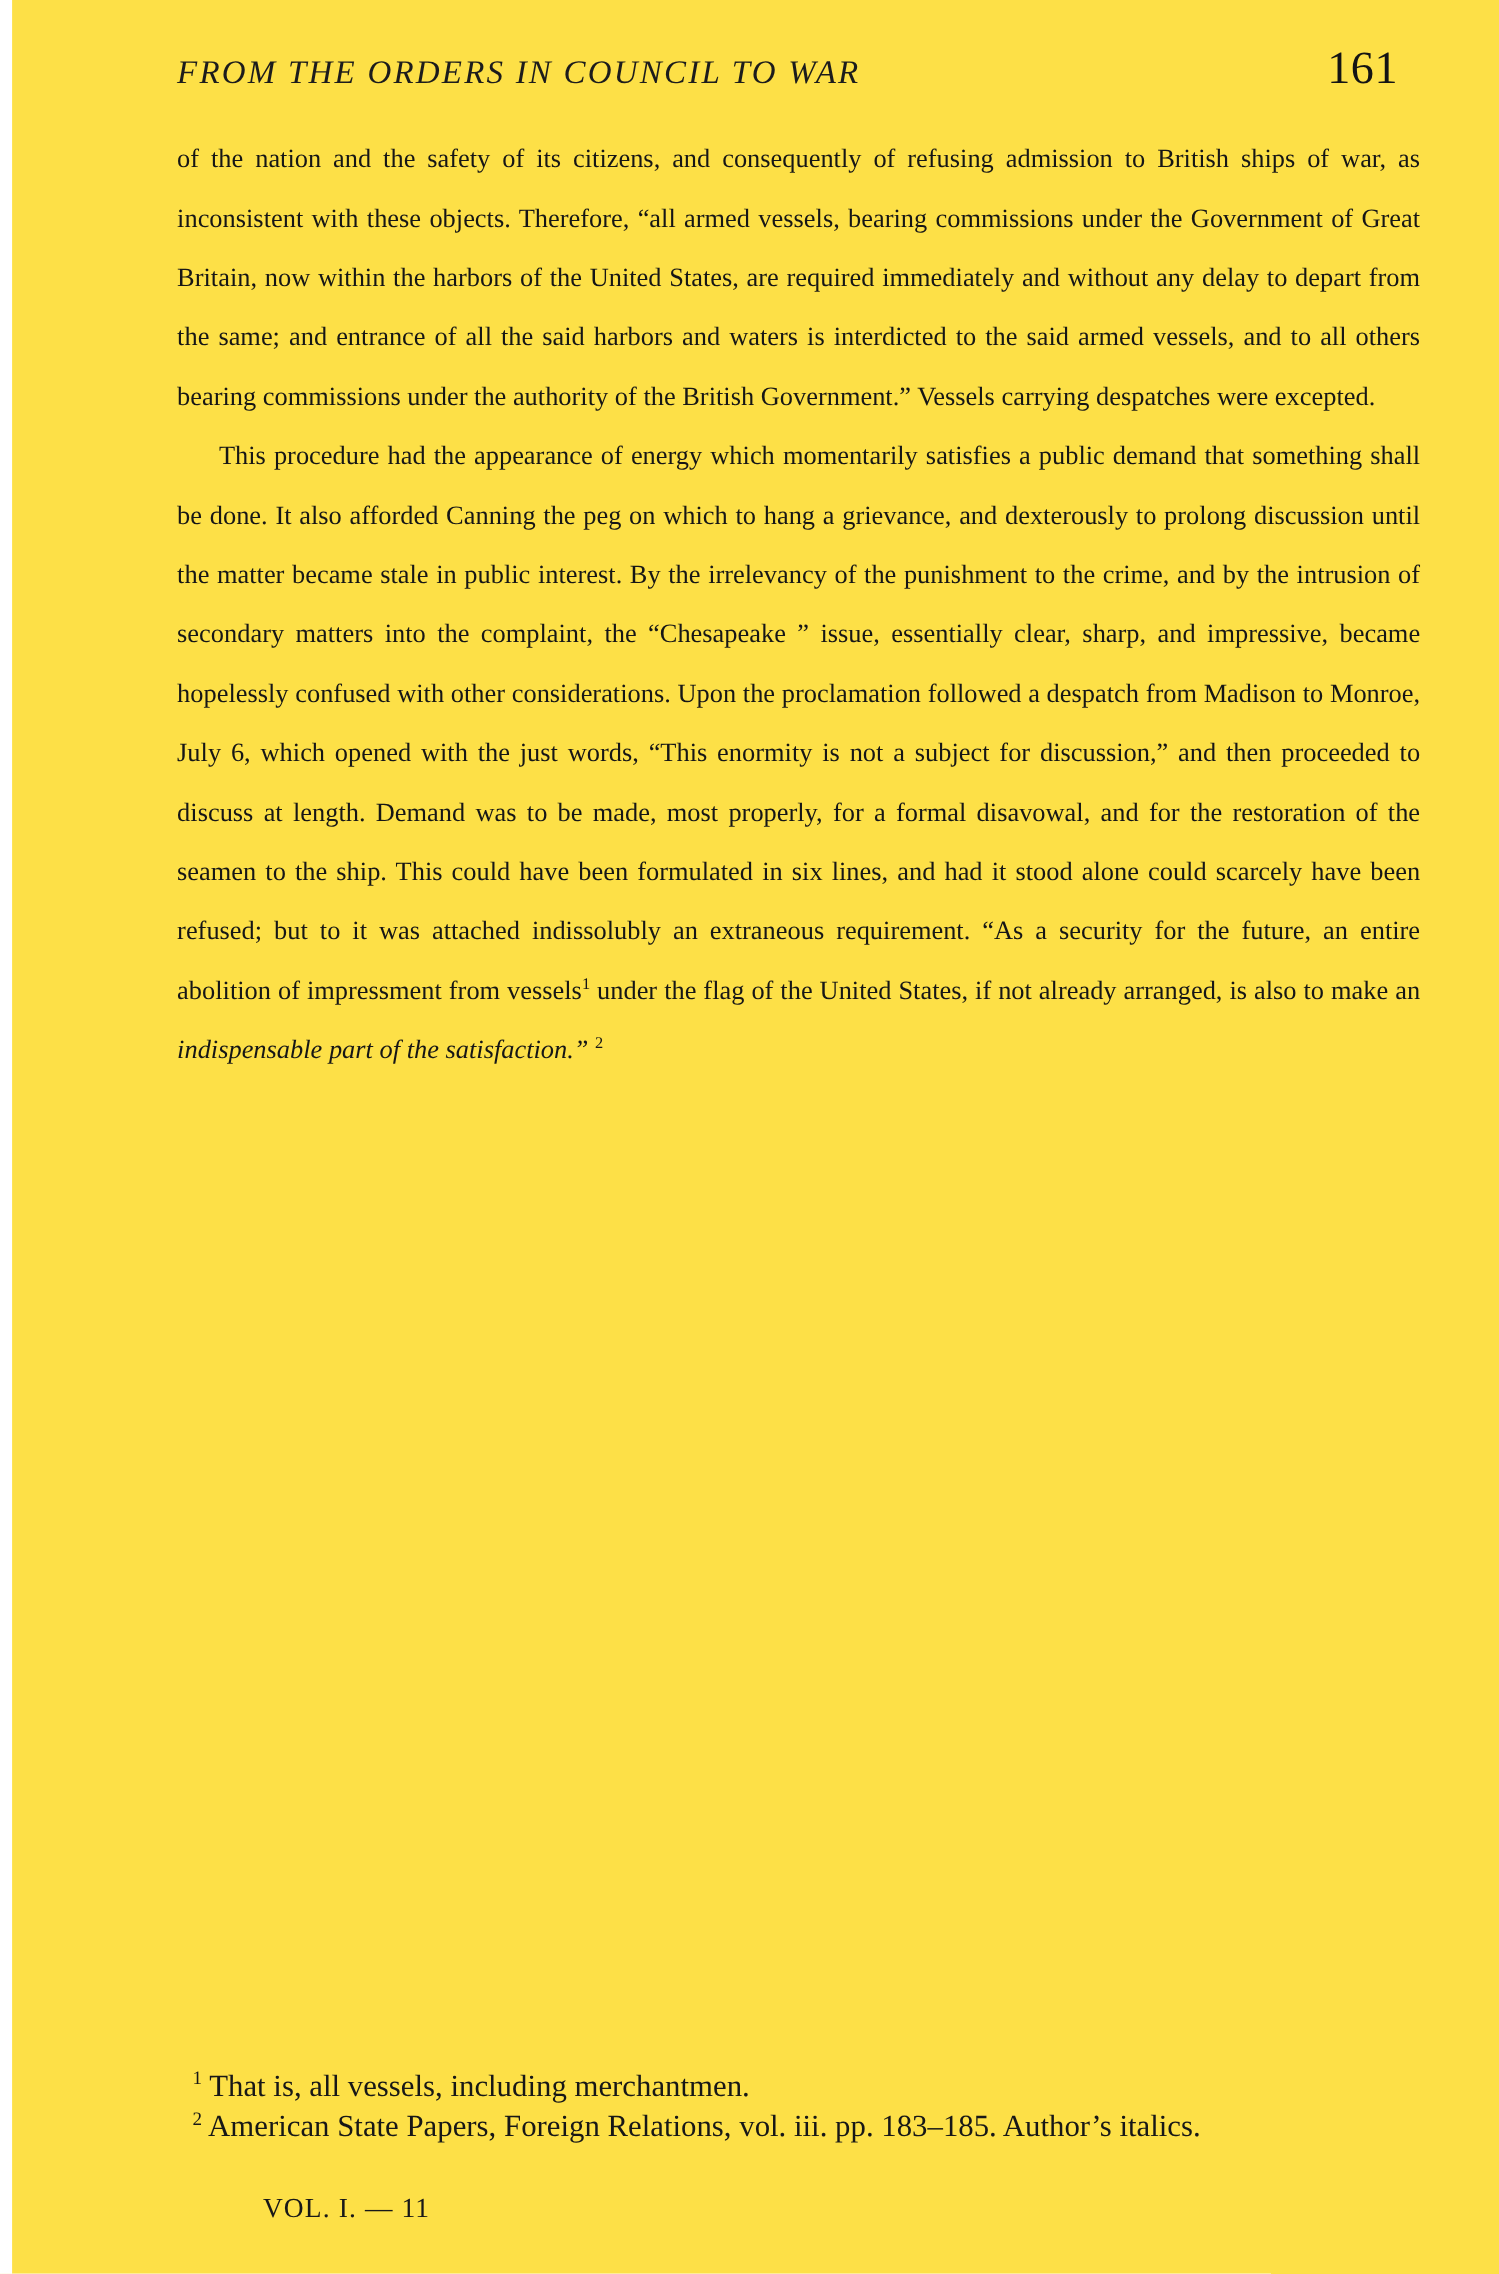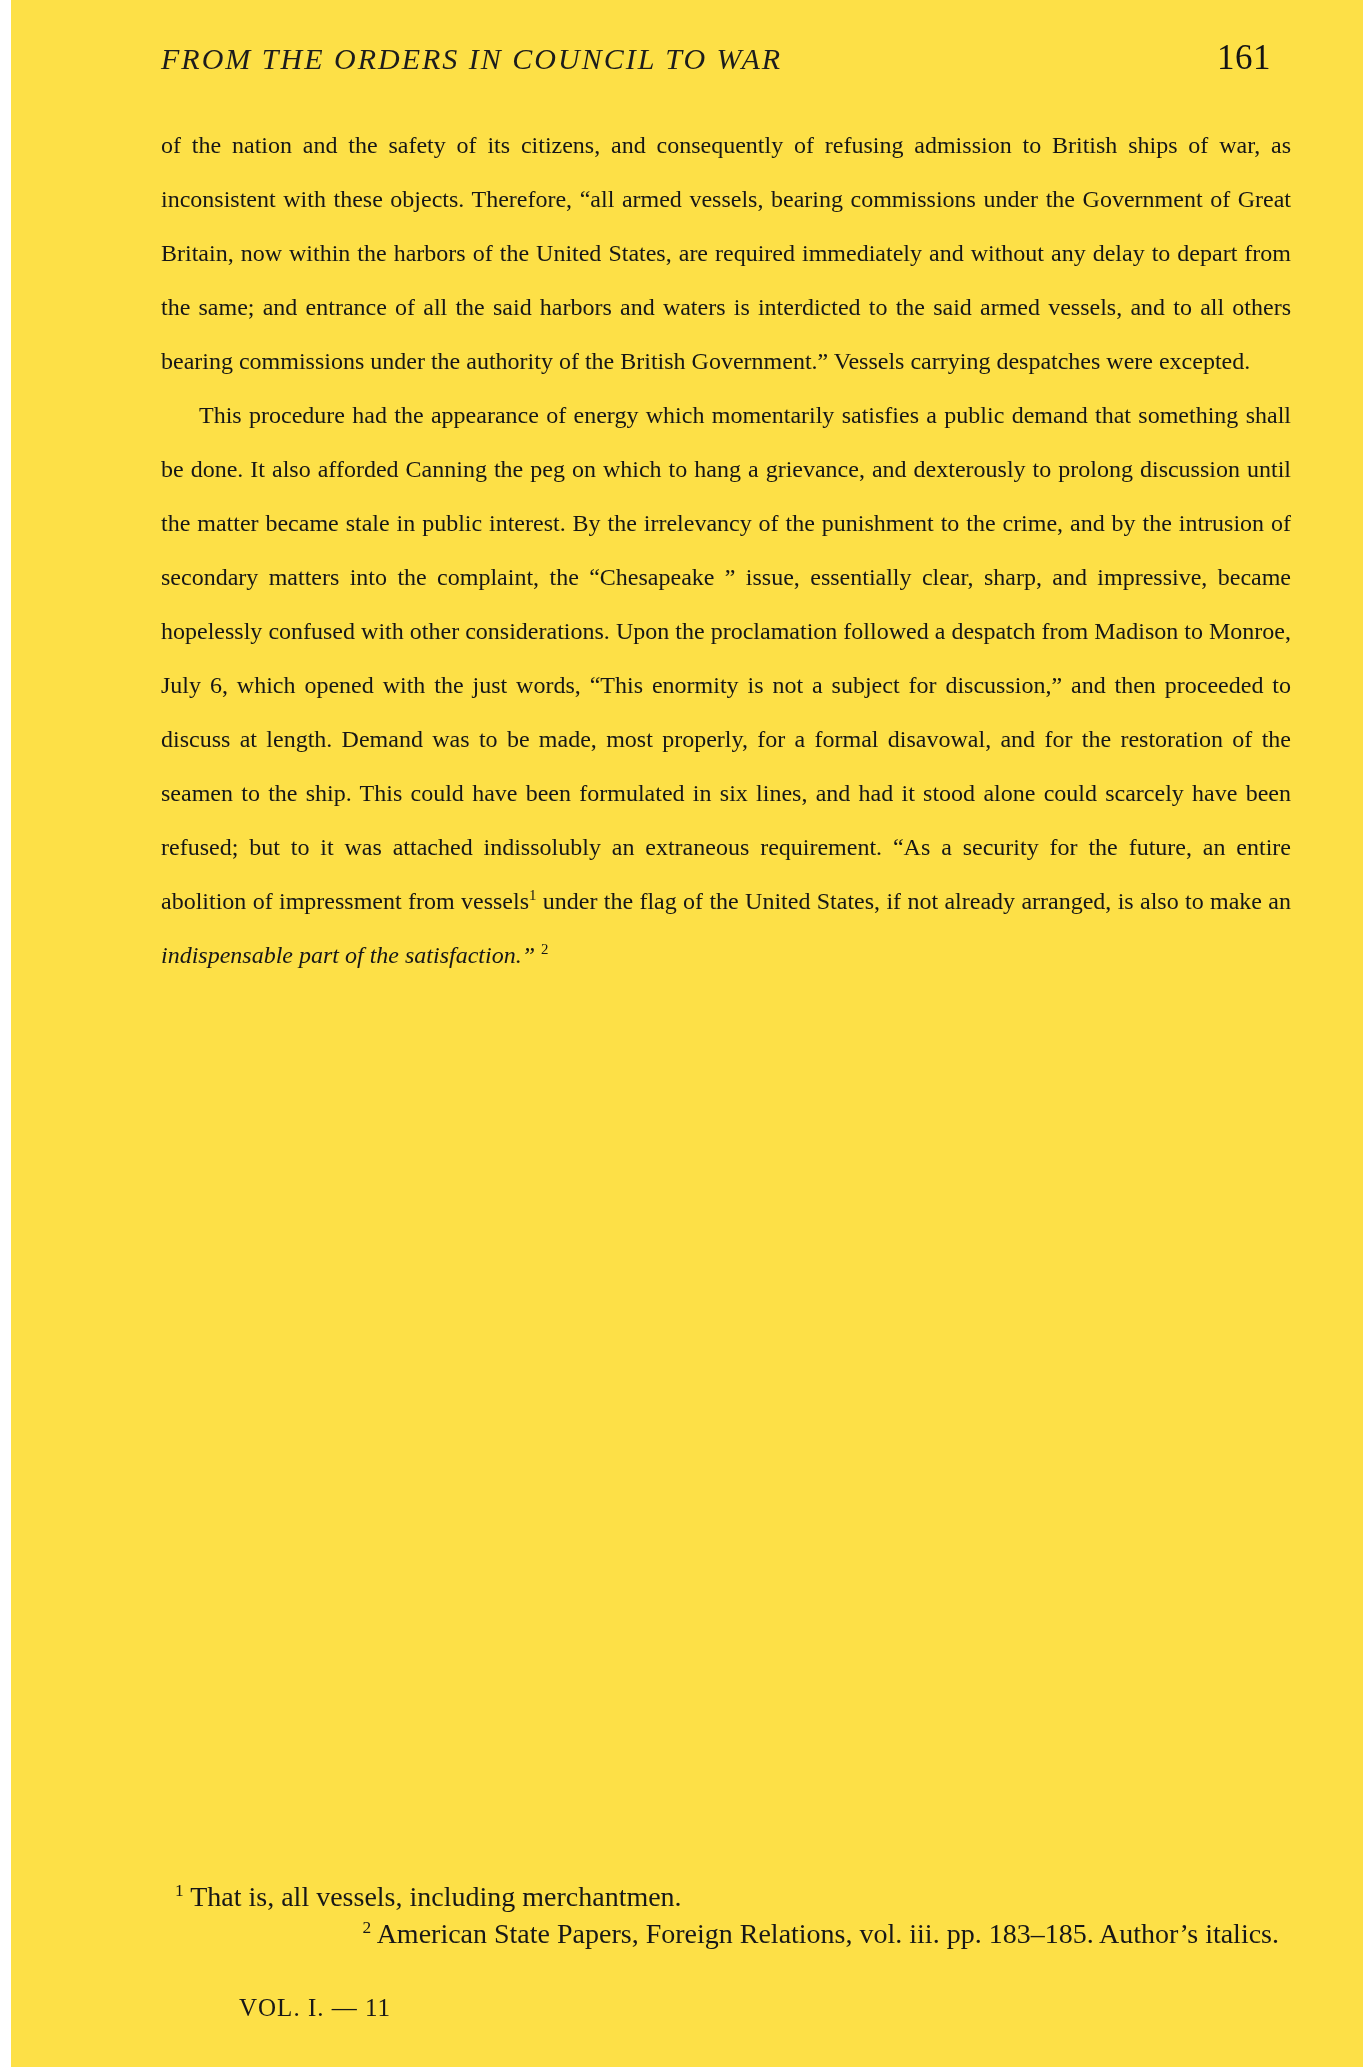--- a/index.html
+++ b/index.html
@@ -34,21 +34,21 @@
   }
   .running-head {
     font-style: italic;
     font-size: 30px;
     letter-spacing: 2.0px;
     font-family: "Liberation Serif", serif;
     color: #1c1c1c;
     white-space: nowrap;
   }
   .page-number {
-    font-size: 35px;
+    font-size: 42px;
     font-family: "Liberation Serif", serif;
     color: #141414;
     letter-spacing: 0.5px;
   }
   .body-text {
     position: absolute;
     left: 150px;
     top: 118px;
     width: 1130px;
     font-size: 24px;
@@ -81,21 +81,20 @@
     color: #171717;
   }
   .footnotes p {
     margin: 0;
   }
   .fn-first {
     text-indent: 36px;
   }
   .fn-second {
     text-indent: 36px;
-    text-align: right;
   }
   .volume-line {
     position: absolute;
     left: 228px;
     top: 1994px;
     font-size: 25px;
     letter-spacing: 1px;
     color: #181818;
   }
   .sc {

